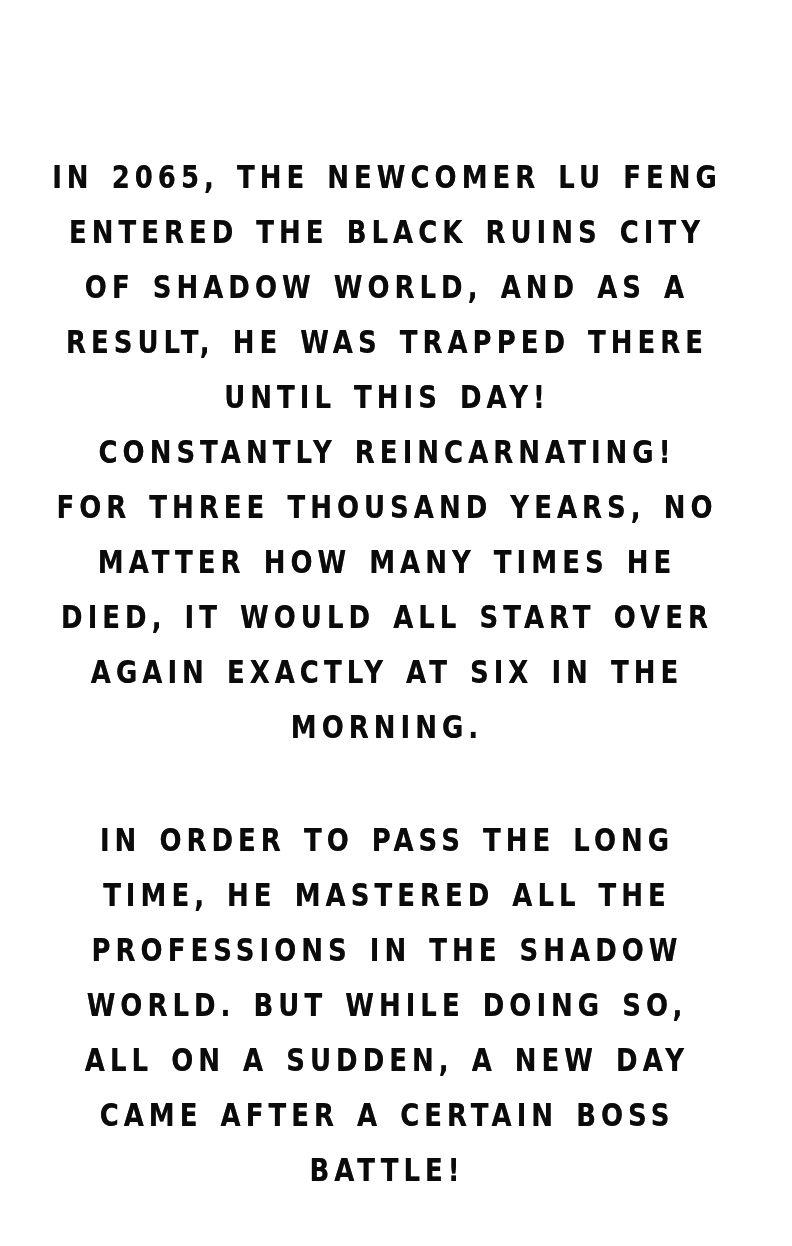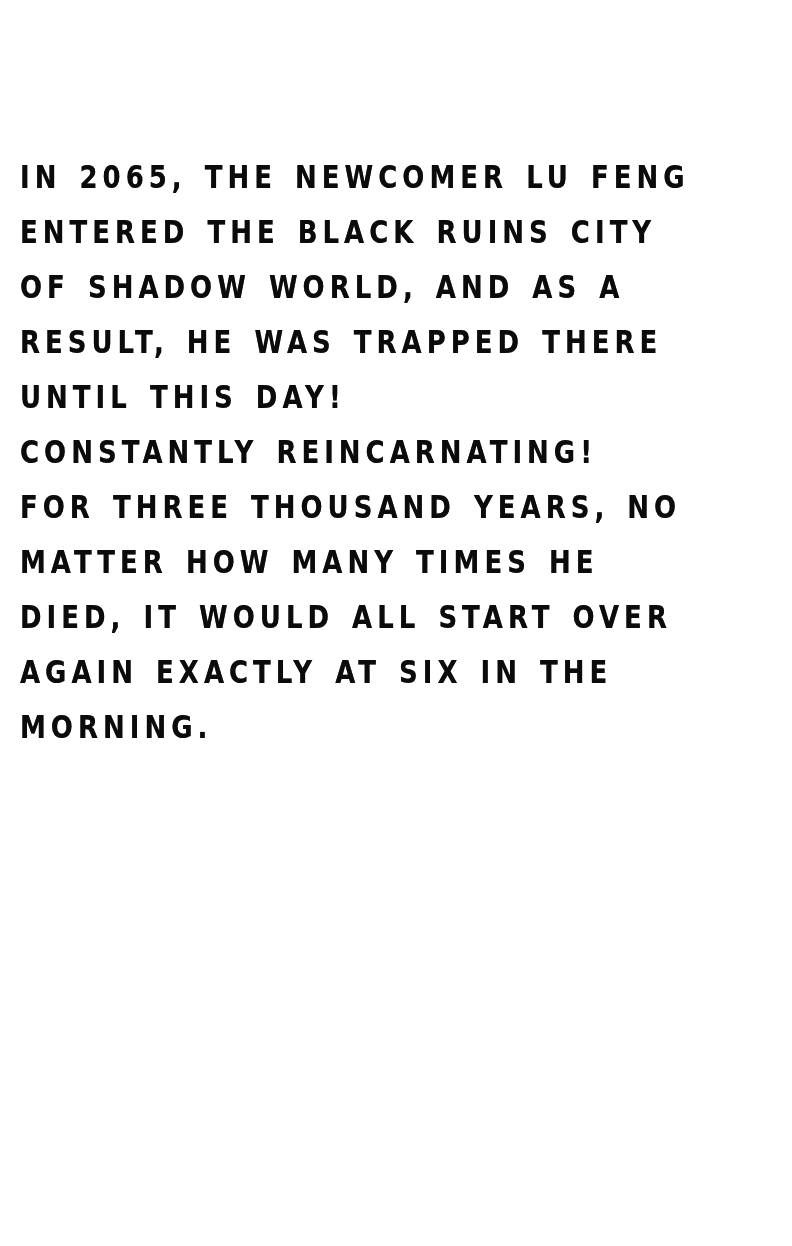--- a/index.html
+++ b/index.html
@@ -10,20 +10,21 @@
     width: 792px;
     height: 1246px;
     background: #ffffff;
     overflow: hidden;
   }
   .page {
     box-sizing: border-box;
     width: 792px;
     height: 1246px;
     padding: 150px 38px 0 20px;
+    text-align: center;
   }
   .paragraph {
     display: block;
   }
   .paragraph + .paragraph {
     margin-top: 58px;
   }
   .line {
     font-family: "DejaVu Sans", sans-serif;
     font-weight: 700;
@@ -51,14 +52,23 @@
     <div class="line">RESULT, HE WAS TRAPPED THERE</div>
     <div class="line">UNTIL THIS DAY!</div>
     <div class="line">CONSTANTLY REINCARNATING!</div>
     <div class="line">FOR THREE THOUSAND YEARS, NO</div>
     <div class="line">MATTER HOW MANY TIMES HE</div>
     <div class="line">DIED, IT WOULD ALL START OVER</div>
     <div class="line">AGAIN EXACTLY AT SIX IN THE</div>
     <div class="line">MORNING.</div>
   </div>
 
+  <div class="paragraph">
+    <div class="line">IN ORDER TO PASS THE LONG</div>
+    <div class="line">TIME, HE MASTERED ALL THE</div>
+    <div class="line">PROFESSIONS IN THE SHADOW</div>
+    <div class="line">WORLD. BUT WHILE DOING SO,</div>
+    <div class="line">ALL ON A SUDDEN, A NEW DAY</div>
+    <div class="line">CAME AFTER A CERTAIN BOSS</div>
+    <div class="line">BATTLE!</div>
+  </div>
 
 </div>
 
 </body></html>

